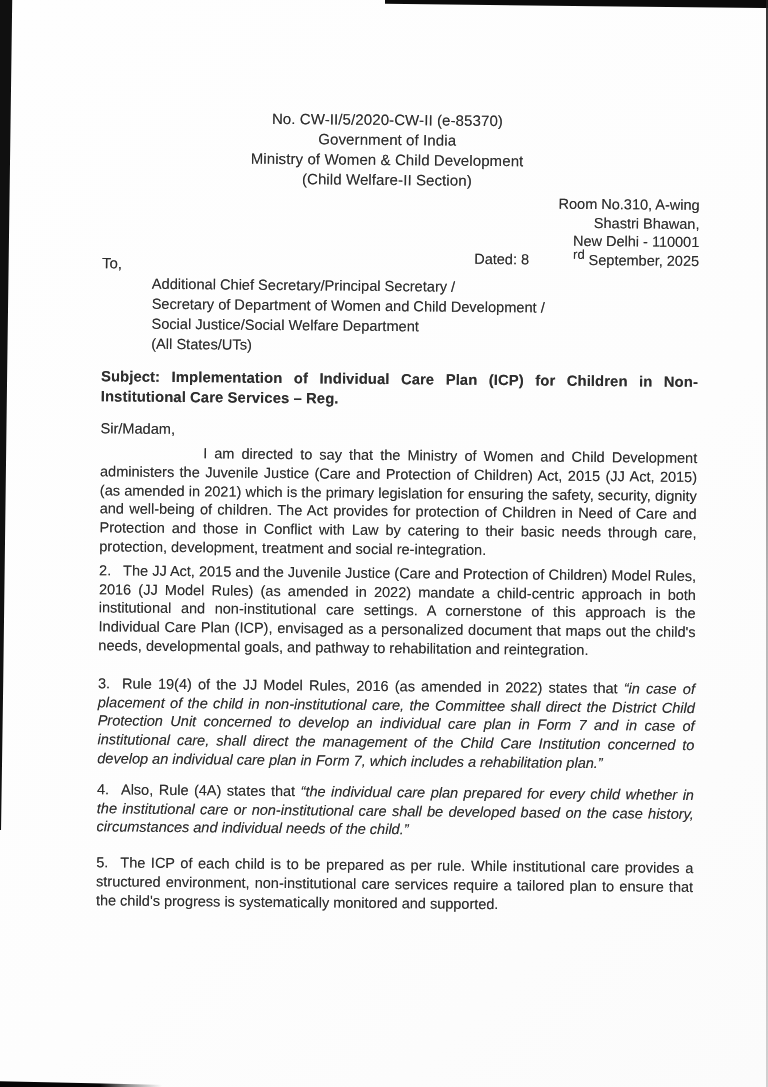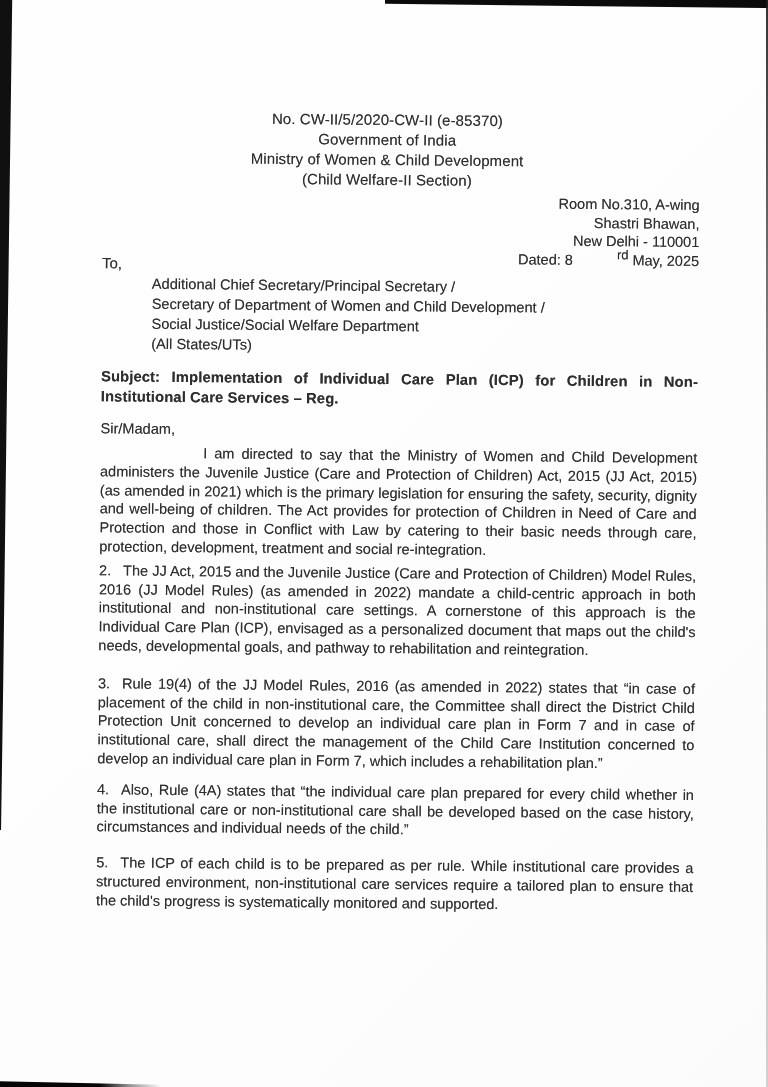--- a/index.html
+++ b/index.html
@@ -56,21 +56,21 @@
     margin:14px 71px 0 100px;
     font-size:14.5px;line-height:18.8px;
     text-align:justify;
   }
   .para.p1{margin-top:6px;text-indent:103px;}
   .para.p2{margin-top:5px;}
   .para.p3{margin-top:19px;}
   .para.p4{margin-top:12px;}
   .para.p5{margin-top:17px;}
   .para-num{display:inline-block;width:24px;text-indent:0;}
-  .quote{}
+  .quote{font-style:italic;}
   
   .scan-top{
     position:absolute;top:0;left:385px;width:383px;height:10px;
     background:#0b0b0b;
     clip-path:polygon(0 0,100% 0,100% 80%,55% 62%,0 38%);
   }
   .scan-left{
     position:absolute;top:0;left:0;width:13px;height:830px;
     background:#101010;
     clip-path:polygon(0 0,94% 0,55% 45%,25% 82%,8% 100%,0 100%);
@@ -96,21 +96,21 @@
       <div>No. CW-II/5/2020-CW-II (e-85370)</div>
       <div>Government of India</div>
       <div>Ministry of Women &amp; Child Development</div>
       <div>(Child Welfare-II Section)</div>
     </div>
 
     <div class="right-block">
       <div>Room No.310, A-wing</div>
       <div>Shastri Bhawan,</div>
       <div>New Delhi - 110001</div>
-      <div><span>Dated: 8</span><sup>rd</sup><span> May, 2025</span></div>
+      <div><span>Dated: 8</span><sup>rd</sup><span> September, 2025</span></div>
     </div>
 
     <div class="to-label">To,</div>
 
     <div class="recipients">
       <div>Additional Chief Secretary/Principal Secretary /</div>
       <div>Secretary of Department of Women and Child Development /</div>
       <div>Social Justice/Social Welfare Department</div>
       <div>(All States/UTs)</div>
     </div>

